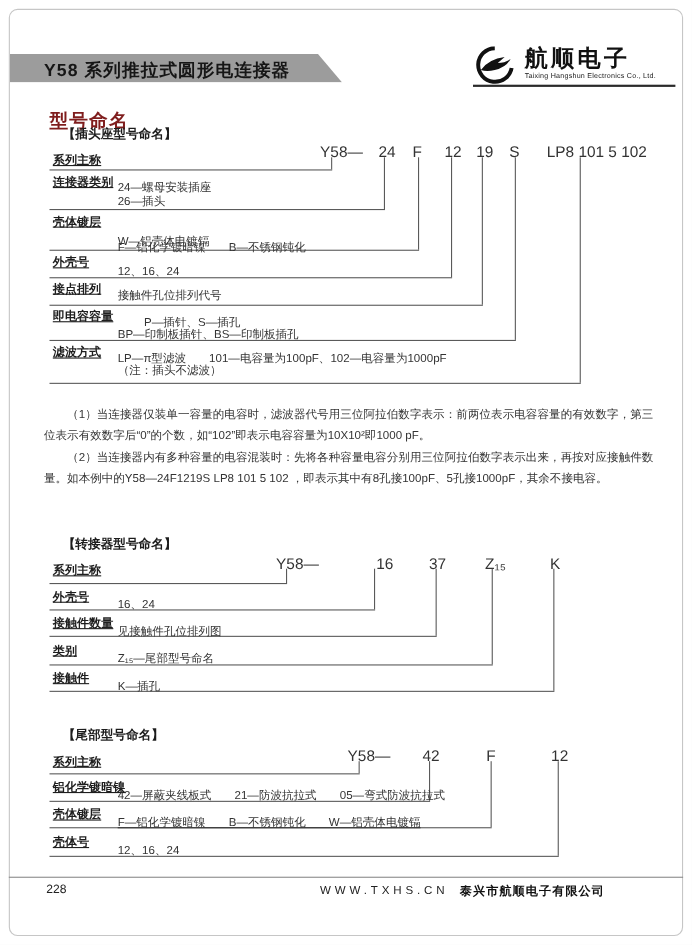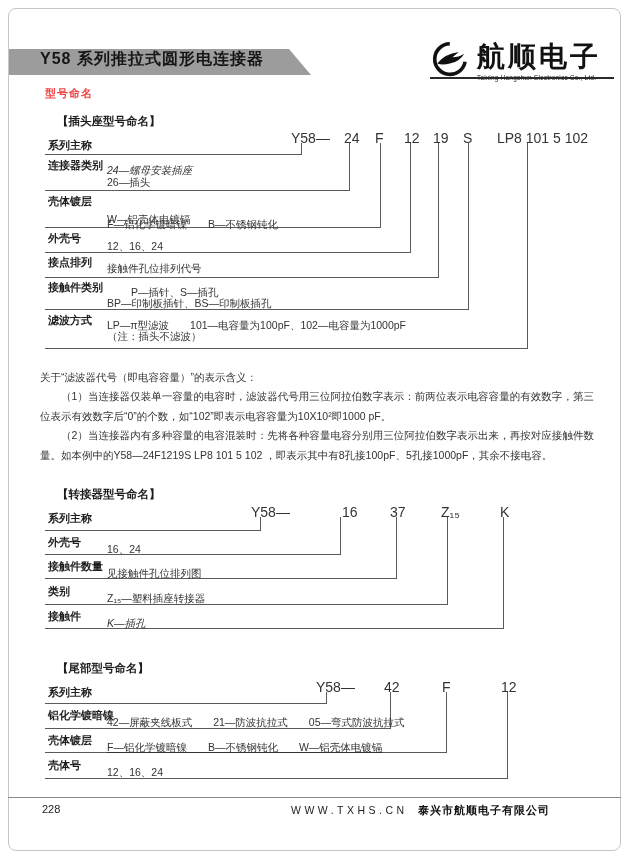--- a/index.html
+++ b/index.html
@@ -10,36 +10,36 @@
   }
   .page-frame {
     position:absolute; left:8px; top:8px; right:8px; bottom:8px;
     border:1px solid #c6c6c6; border-radius:8px; pointer-events:none;
   }
   
   .banner {
     position:absolute; left:9px; top:49px; width:302px; height:26px;
     background:#9c9c9c;
     clip-path:polygon(0 0, 280px 0, 302px 100%, 0 100%);
-    display:flex; align-items:flex-start; box-sizing:border-box; padding-left:31px;
+    display:flex; align-items:flex-end; box-sizing:border-box; padding-left:31px;
   }
   .banner-title { font-size:16px; font-weight:bold; color:#161616; letter-spacing:1px; white-space:nowrap; }
   .logo { position:absolute; left:426px; top:42px; display:flex; gap:7px; align-items:flex-start; }
-  .logo-text .brand { font-size:28px; font-weight:bold; color:#111; letter-spacing:3px; line-height:1.1; white-space:nowrap; }
+  .logo-text .brand { font-size:21px; font-weight:bold; color:#111; letter-spacing:3px; line-height:1.1; white-space:nowrap; }
   .logo-text .brand-sub { font-size:6.5px; color:#222; margin-top:1px; white-space:nowrap; letter-spacing:.2px; }
   .logo-underline { position:absolute; left:430px; top:77px; width:184px; height:2px; background:#2a2a2a; }
 
-  .doc-title { position:absolute; left:45px; top:86px; font-size:11px; font-weight:bold; color:#ef4444; letter-spacing:1px; }
+  .doc-title { position:absolute; left:45px; top:98px; font-size:17px; font-weight:bold; color:#7f1d1d; letter-spacing:1px; }
 
   
   .lh     { position:absolute; font-size:11.5px; font-weight:bold; color:#1c1c1c; white-space:nowrap;margin-left:12px; }
   .code   { position:absolute; font-size:14px; color:#333; white-space:pre; }
   .vline  { position:absolute; width:1px; background:#5a5a5a; }
   .rule   { position:absolute; height:1px; background:#5a5a5a; }
-  .rlabel { position:absolute; font-size:11px; font-weight:bold; color:#1e1e1e; white-space:nowrap; }
+  .rlabel { position:absolute; font-size:11px; font-weight:bold; color:#1e1e1e; white-space:nowrap;text-decoration:underline; }
   .rdesc  { position:absolute; font-size:10.5px; color:#333; white-space:pre; }
 
   
   .notes { position:absolute; left:40px; top:368px; width:554px; font-size:10.5px; color:#333; line-height:1.85; text-align:justify; }
   .notes p { margin:0; }
   .notes p.indent { text-indent:2em; }
 
   
   .footer-line { position:absolute; left:8px; top:797px; width:613px; height:1px; background:#8a8a8a; }
   .footer-page { position:absolute; left:42px; top:803px; font-size:11px; color:#222; }
@@ -82,33 +82,33 @@
       <div class="code" style="left: 433px; top: 130px;">19</div>
       <div class="vline" style="left: 438px; top: 143px; height: 134px;"></div>
       <div class="code" style="left: 463px; top: 130px;">S</div>
       <div class="vline" style="left: 468px; top: 143px; height: 166px;"></div>
       <div class="code" style="left: 497px; top: 130px;">LP8 101 5 102</div>
       <div class="vline" style="left: 527px; top: 143px; height: 205px;"></div>
       <div class="rlabel" style="left: 48px; top: 138px;">系列主称</div>
       <div class="rule" style="left: 45px; top: 154px; width: 257px;"></div>
       <div class="rlabel" style="left: 48px; top: 158px;">连接器类别</div>
       <div class="rule" style="left: 45px; top: 190px; width: 305px;"></div>
-      <div class="rdesc" style="left: 107px; top: 164px; font-style: italic;">24—螺母安装插座</div>
+      <div class="rdesc" style="left: 107px; top: 164px;">24—螺母安装插座</div>
       <div class="rdesc" style="left: 107px; top: 176px;">26—插头</div>
       <div class="rlabel" style="left: 48px; top: 194px;">壳体镀层</div>
       <div class="rule" style="left: 45px; top: 227px; width: 336px;"></div>
       <div class="rdesc" style="left: 107px; top: 218px;">F—铝化学镀暗镍　　B—不锈钢钝化</div>
       <div class="rdesc" style="left: 107px; top: 213px;">W—铝壳体电镀镉</div>
       <div class="rlabel" style="left: 48px; top: 231px;">外壳号</div>
       <div class="rule" style="left: 45px; top: 252px; width: 366px;"></div>
       <div class="rdesc" style="left: 107px; top: 240px;">12、16、24</div>
       <div class="rlabel" style="left: 48px; top: 255px;">接点排列</div>
       <div class="rule" style="left: 45px; top: 277px; width: 394px;"></div>
       <div class="rdesc" style="left: 107px; top: 262px;">接触件孔位排列代号</div>
-      <div class="rlabel" style="left: 48px; top: 280px;">接触件类别</div>
+      <div class="rlabel" style="left: 48px; top: 280px;">即电容容量</div>
       <div class="rule" style="left: 45px; top: 309px; width: 424px;"></div>
       <div class="rdesc" style="left: 107px; top: 286px; padding-left: 24px;">P—插针、S—插孔</div>
       <div class="rdesc" style="left: 107px; top: 297px;">BP—印制板插针、BS—印制板插孔</div>
       <div class="rlabel" style="left: 48px; top: 313px;">滤波方式</div>
       <div class="rule" style="left: 45px; top: 348px; width: 483px;"></div>
       <div class="rdesc" style="left: 107px; top: 319px;">LP—π型滤波　　101—电容量为100pF、102—电容量为1000pF</div>
       <div class="rdesc" style="left: 107px; top: 330px;">（注：插头不滤波）</div>
       <div class="lh" style="left: 45px; top: 487px;">【转接器型号命名】</div>
       <div class="code" style="left: 251px; top: 504px;">Y58—</div>
       <div class="vline" style="left: 260px; top: 517px; height: 13px;"></div>
@@ -123,24 +123,24 @@
       <div class="rlabel" style="left: 48px; top: 511px;">系列主称</div>
       <div class="rule" style="left: 45px; top: 530px; width: 216px;"></div>
       <div class="rlabel" style="left: 48px; top: 535px;">外壳号</div>
       <div class="rule" style="left: 45px; top: 554px; width: 296px;"></div>
       <div class="rdesc" style="left: 107px; top: 543px;">16、24</div>
       <div class="rlabel" style="left: 48px; top: 559px;">接触件数量</div>
       <div class="rule" style="left: 45px; top: 578px; width: 352px;"></div>
       <div class="rdesc" style="left: 107px; top: 567px;">见接触件孔位排列图</div>
       <div class="rlabel" style="left: 48px; top: 584px;">类别</div>
       <div class="rule" style="left: 45px; top: 604px; width: 403px;"></div>
-      <div class="rdesc" style="left: 107px; top: 592px;">Z₁₅—塑料插座转接器</div>
+      <div class="rdesc" style="left: 107px; top: 592px;">Z₁₅—尾部型号命名</div>
       <div class="rlabel" style="left: 48px; top: 609px;">接触件</div>
       <div class="rule" style="left: 45px; top: 628px; width: 459px;"></div>
-      <div class="rdesc" style="left: 107px; top: 617px; font-style: italic;">K—插孔</div>
+      <div class="rdesc" style="left: 107px; top: 617px;">K—插孔</div>
       <div class="lh" style="left: 45px; top: 661px;">【尾部型号命名】</div>
       <div class="code" style="left: 316px; top: 679px;">Y58—</div>
       <div class="vline" style="left: 326px; top: 692px; height: 11px;"></div>
       <div class="code" style="left: 384px; top: 679px;">42</div>
       <div class="vline" style="left: 390px; top: 692px; height: 36px;"></div>
       <div class="code" style="left: 442px; top: 679px;">F</div>
       <div class="vline" style="left: 446px; top: 692px; height: 60px;"></div>
       <div class="code" style="left: 501px; top: 679px;">12</div>
       <div class="vline" style="left: 507px; top: 692px; height: 86px;"></div>
       <div class="rlabel" style="left: 48px; top: 685px;">系列主称</div>
@@ -150,21 +150,20 @@
       <div class="rdesc" style="left: 107px; top: 716px;">42—屏蔽夹线板式　　21—防波抗拉式　　05—弯式防波抗拉式</div>
       <div class="rlabel" style="left: 48px; top: 733px;">壳体镀层</div>
       <div class="rule" style="left: 45px; top: 752px; width: 402px;"></div>
       <div class="rdesc" style="left: 107px; top: 741px; text-decoration: underline;">F—铝化学镀暗镍　　B—不锈钢钝化　　W—铝壳体电镀镉</div>
       <div class="rlabel" style="left: 48px; top: 758px;">壳体号</div>
       <div class="rule" style="left: 45px; top: 778px; width: 463px;"></div>
       <div class="rdesc" style="left: 107px; top: 766px;">12、16、24</div>
     </div>
 
   <div class="notes">
-    <p>关于“滤波器代号（即电容容量）”的表示含义：</p>
     <p class="indent">（1）当连接器仅装单一容量的电容时，滤波器代号用三位阿拉伯数字表示：前两位表示电容容量的有效数字，第三位表示有效数字后“0”的个数，如“102”即表示电容容量为10X10²即1000 pF。</p>
     <p class="indent">（2）当连接器内有多种容量的电容混装时：先将各种容量电容分别用三位阿拉伯数字表示出来，再按对应接触件数量。如本例中的Y58—24F1219S LP8 101 5 102 ，即表示其中有8孔接100pF、5孔接1000pF，其余不接电容。</p>
   </div>
 
   <div class="footer-line"></div>
   <div class="footer-page">228</div>
   <div class="footer-site">WWW.TXHS.CN</div>
   <div class="footer-co">泰兴市航顺电子有限公司</div>
 </div>
 

